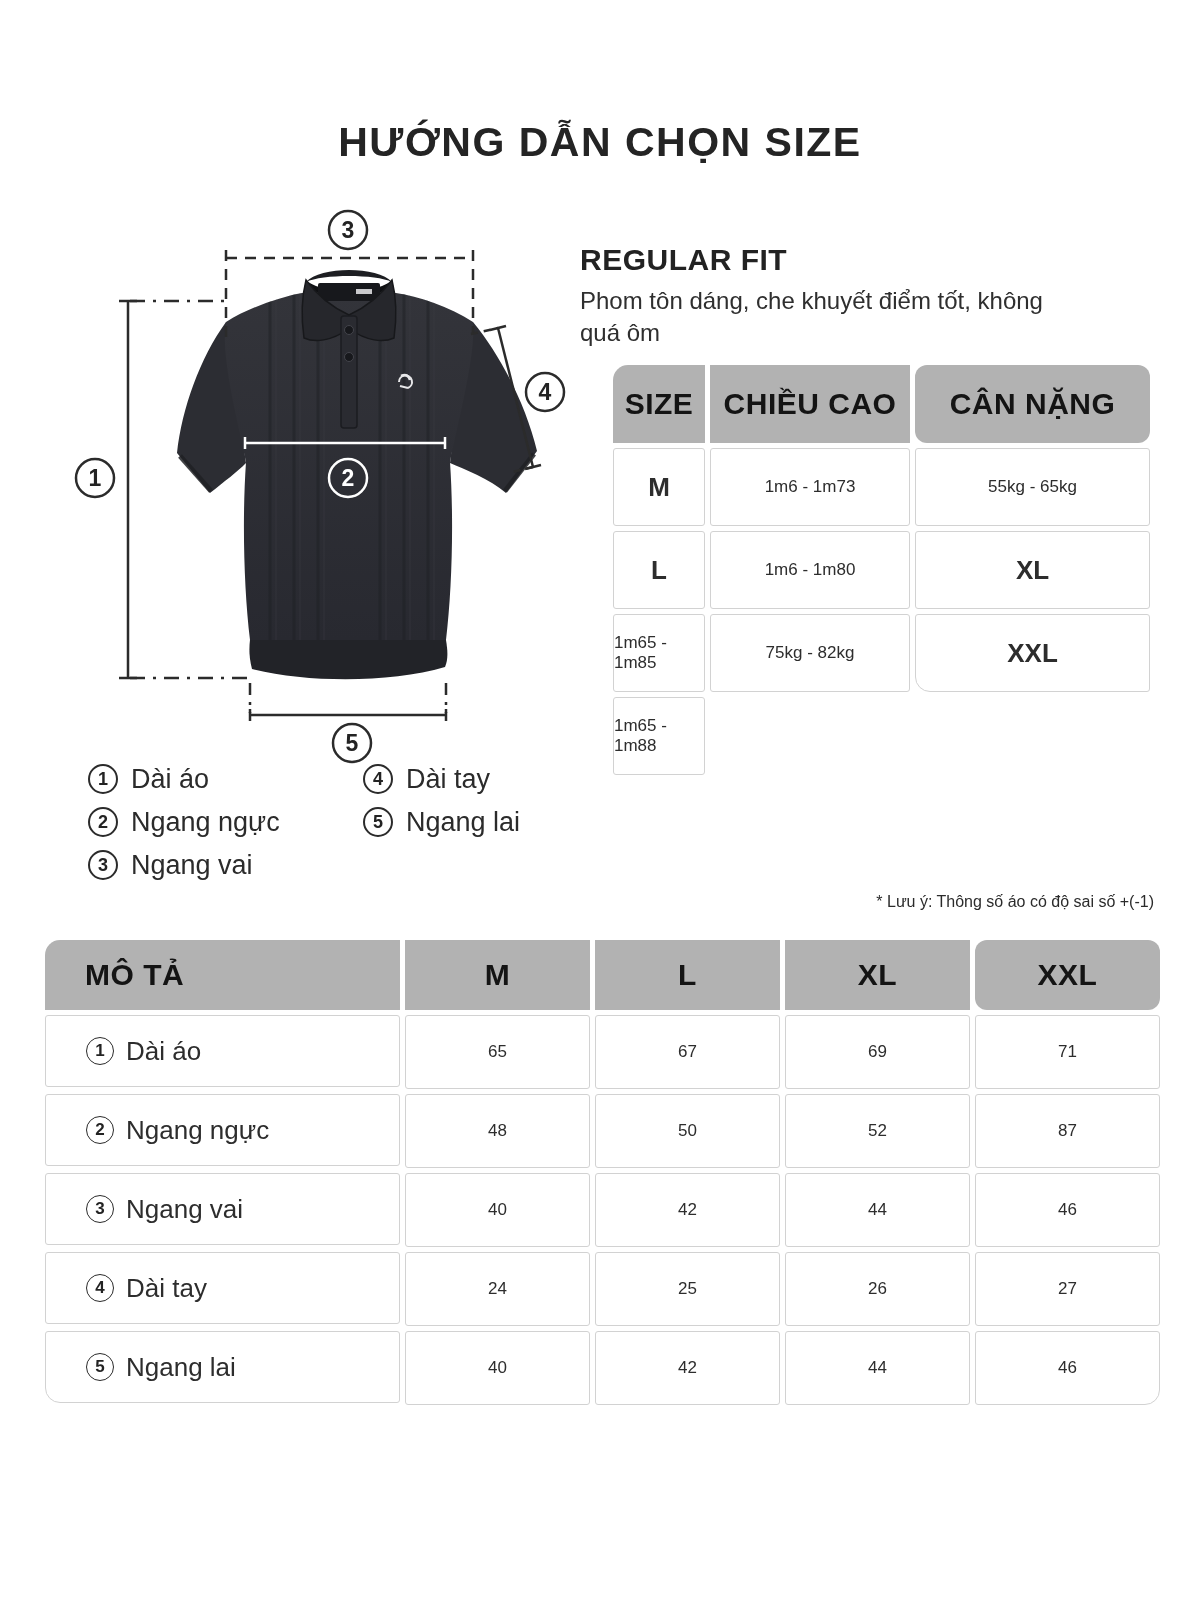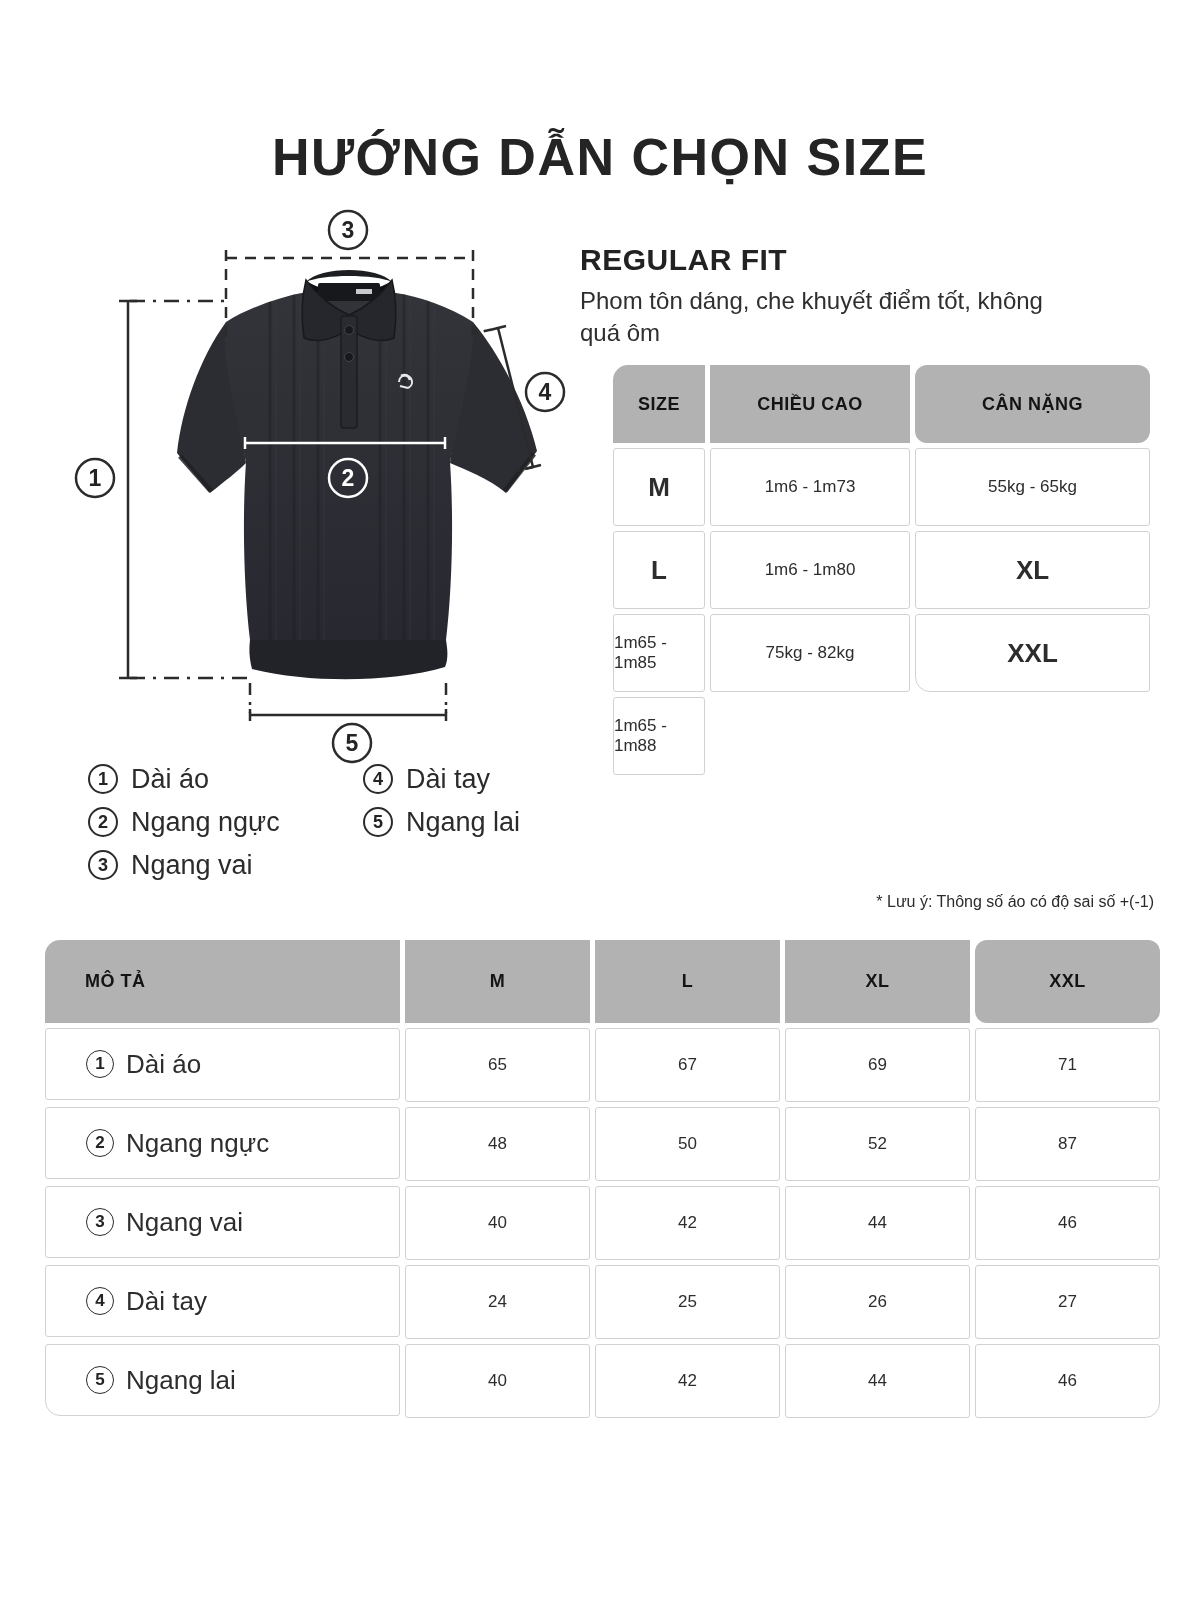--- a/index.html
+++ b/index.html
@@ -1,34 +1,34 @@
 <!DOCTYPE html>
 <html><head>
 <meta charset="utf-8">
 <style>
   html,body{margin:0;padding:0;background:#ffffff;}
   .page{position:relative;width:1200px;height:1600px;background:#ffffff;overflow:hidden;
         font-family:"Liberation Sans","DejaVu Sans",sans-serif;color:#2b2b2b;}
 
   .page-title{position:absolute;top:92px;left:0;right:0;text-align:center;
-    font-size:52px;font-weight:800;letter-spacing:1.5px;color:#242424;}
+    font-size:41px;font-weight:800;letter-spacing:1.5px;color:#242424;}
 
   
   .diagram{position:absolute;left:60px;top:190px;width:530px;height:580px;}
   .diagram svg{display:block;}
   .diagram text{font-family:"Liberation Sans","DejaVu Sans",sans-serif;font-weight:700;font-size:23px;}
 
   
   .fit-block{position:absolute;left:580px;top:243px;width:520px;}
   .fit-heading{font-size:30px;font-weight:800;letter-spacing:.5px;color:#222;margin:0;}
   .fit-desc{font-size:24px;line-height:1.35;color:#2f2f2f;margin:8px 0 0 0;width:480px;}
 
   
   .hcell{background:#b2b2b2;display:flex;align-items:center;justify-content:center;
-         font-weight:700;font-size:18px;color:#141414;letter-spacing:.5px;}
+         font-weight:700;font-size:30px;color:#141414;letter-spacing:.5px;}
   .cell{background:#fff;border:1px solid #d2d2d2;border-radius:3px;display:flex;
         align-items:center;justify-content:center;font-size:17px;color:#2d2d2d;}
   .r-tl{border-top-left-radius:15px;}
   .r-tr{border-top-right-radius:15px;border-radius:12px;}
   .r-bl{border-bottom-left-radius:15px;}
   .r-br{border-bottom-right-radius:15px;}
 
   
   .size-table{position:absolute;left:613px;top:365px;display:grid;
     grid-template-columns:92px 200px 235px;grid-auto-rows:78px;gap:5px;}
@@ -43,21 +43,21 @@
   .cnum{box-sizing:border-box;min-width:30px;width:30px;height:30px;border:2px solid #2b2b2b;
         border-radius:50%;display:inline-flex;align-items:center;justify-content:center;
         font-size:18px;font-weight:700;color:#232323;background:#fff;}
 
   
   .note{position:absolute;right:46px;top:893px;font-size:16px;color:#2b2b2b;}
 
   
   .measure-table{position:absolute;left:45px;top:940px;display:grid;
     grid-template-columns:355px 185px 185px 185px 185px;gap:5px;}
-  .measure-table .hd{height:83px;}
+  .measure-table .hd{height:70px;}
   .measure-table .bd{height:72px;}
   .measure-table .desc{justify-content:flex-start;padding-left:40px;box-sizing:border-box;}
   .measure-table .label-cell{gap:12px;font-size:26px;}
   .measure-table .label-cell .cnum{min-width:28px;width:28px;height:28px;border-width:1.7px;font-size:17px;}
 </style>
 </head>
 <body>
 
 <div class="page">
 

